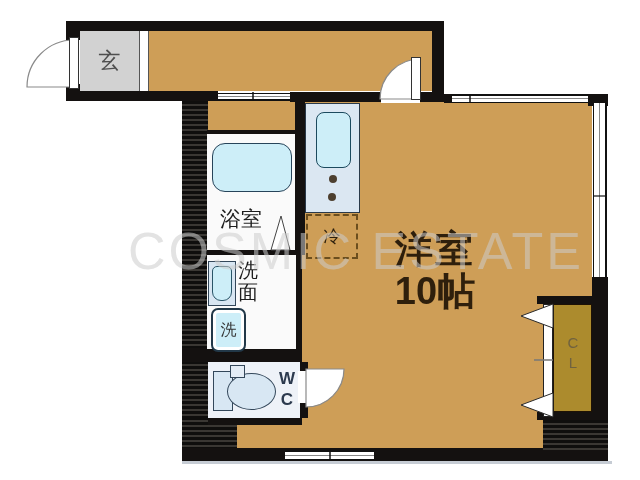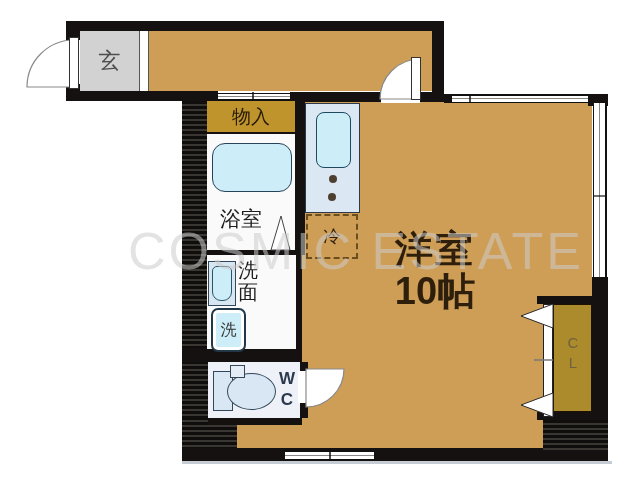--- a/index.html
+++ b/index.html
@@ -69,23 +69,20 @@
   <div class="abs wall z2" style="left:537px;top:412px;width:60px;height:8px"></div>
   <div class="abs wall wall-hatch z2" style="left:543px;top:420px;width:65px;height:30px"></div>
 
   <div class="abs window-h z4" style="left:452px;top:94px;width:136px;height:9px"></div>
   <div class="abs window-v z4" style="left:593px;top:103px;width:14px;height:174px"></div>
   <div class="abs window-h z4" style="left:285px;top:450px;width:89px;height:10px"></div>
   <div class="abs window-h z4" style="left:218px;top:93px;width:72px;height:8px"></div>
   <div class="abs z4" style="left:381px;top:93px;width:39px;height:10px;background:#fff"></div>
   <div class="abs z4" style="left:298px;top:371px;width:10px;height:32px;background:#fff"></div>
 
-  <div class="abs lbl z3" style="left:207px;top:101px;width:88px;height:31px;background:var(--gold,#c0942c);font-size:19px;color:#241a08">
-      <span>物入</span>
-    </div>
 
   <div class="abs room-white z3" style="left:207px;top:134px;width:88px;height:116px"></div>
   <div class="abs z3" style="left:212px;top:143px;width:78px;height:47px;background:var(--fixture-cyan,#cdeef8);border:1.5px solid #27445a;border-radius:13px"></div>
   <div class="abs lbl z6" style="left:201px;top:200px;width:80px;height:38px;font-size:21px">
       <span>浴室</span>
     </div>
 
   <div class="abs z3" style="left:305px;top:103px;width:55px;height:110px;background:var(--kitchen-fill,#dbe7f2);border:1.5px solid #2a3a4a;box-sizing:border-box"></div>
   <div class="abs z3" style="left:316px;top:112px;width:33px;height:54px;background:var(--fixture-cyan,#cdeef8);border:1.5px solid #1c4a5e;border-radius:8px"></div>
   <div class="abs z3" style="left:329px;top:175px;width:8px;height:8px;background:#4d3f2f;border-radius:50%"></div>

